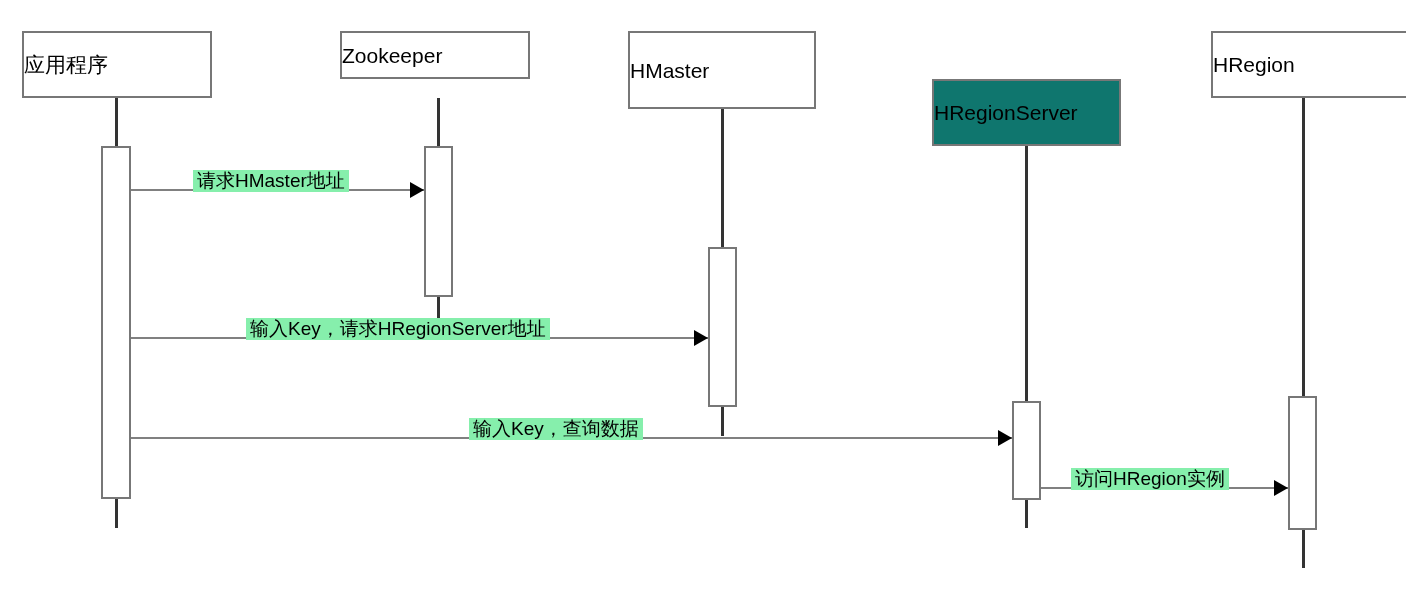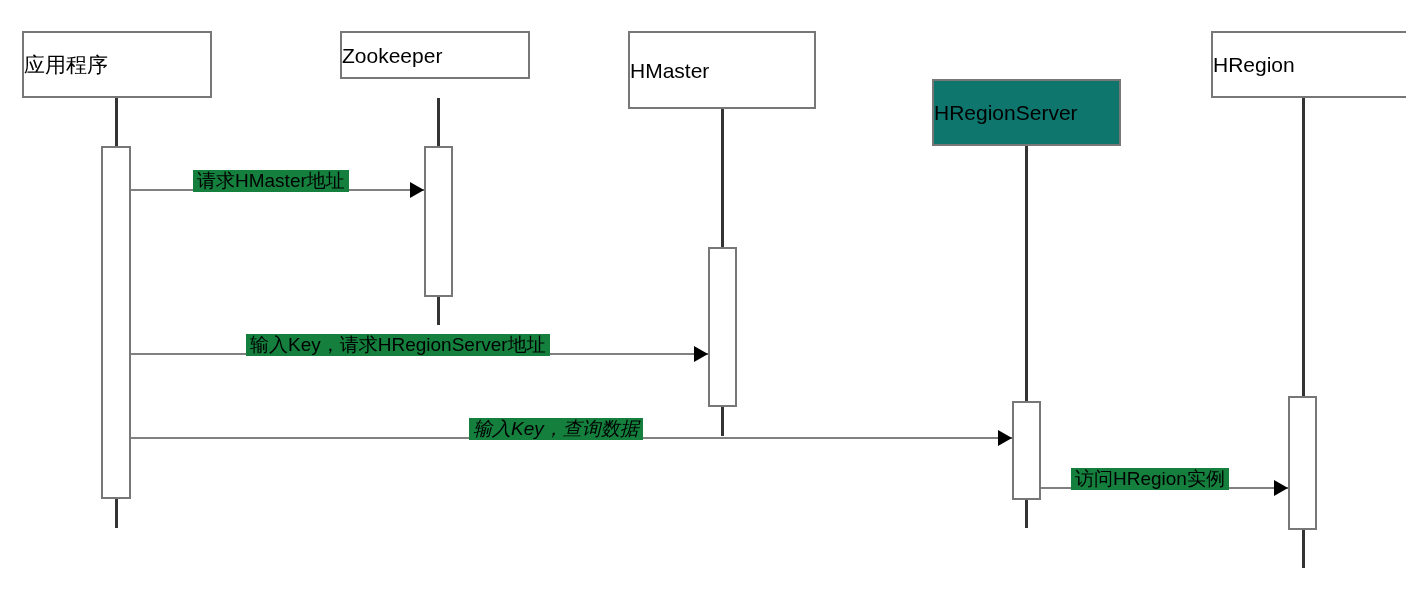--- a/index.html
+++ b/index.html
@@ -61,21 +61,21 @@
     height: 0;
     border-top: 8px solid transparent;
     border-bottom: 8px solid transparent;
     border-left: 14px solid #000000;
   }
   .message-label {
     position: absolute;
     top: -2px;
     font-size: 19px;
     color: #000000;
-    background: #15803d;
+    background: #86efac;
     padding: 0 4px;
     white-space: nowrap;
     line-height: 22px;
     transform: translateY(-8px);
   }
 </style>
 </head>
 <body>
 
 <div id="diagram-canvas">
@@ -107,26 +107,26 @@
       <span class="participant-label" style="color: rgb(0, 0, 0);">HRegionServer</span>
     </div>
     <div class="participant-box" style="left: 1211px; top: 31px; width: 220px; height: 67px; border-color: rgb(119, 119, 119); background: rgb(255, 255, 255);">
       <span class="participant-label" style="color: rgb(0, 0, 0);">HRegion</span>
     </div>
     <div class="message" style="left: 131px; top: 180px; width: 293px;">
       <div class="message-line" style="width: 293px; background: rgb(128, 128, 128);"></div>
       <div class="message-head" style="left: 279px; border-left-color: rgb(0, 0, 0);"></div>
       <span class="message-label" style="left: 62px; color: rgb(0, 0, 0);">请求HMaster地址</span>
     </div>
-    <div class="message" style="left: 131px; top: 344px; width: 467px;">
+    <div class="message" style="left: 131px; top: 328px; width: 467px;">
       <div class="message-line" style="width: 577px; background: rgb(128, 128, 128);"></div>
       <div class="message-head" style="left: 563px; border-left-color: rgb(0, 0, 0);"></div>
       <span class="message-label" style="left: 115px; color: rgb(0, 0, 0);">输入Key，请求HRegionServer地址</span>
     </div>
-    <div class="message" style="left: 131px; top: 428px; width: 881px; font-style: italic;">
+    <div class="message" style="left: 131px; top: 428px; width: 881px;">
       <div class="message-line" style="width: 881px; background: rgb(128, 128, 128);"></div>
       <div class="message-head" style="left: 867px; border-left-color: rgb(0, 0, 0);"></div>
       <span class="message-label" style="left: 338px; color: rgb(0, 0, 0);">输入Key，查询数据</span>
     </div>
     <div class="message" style="left: 1041px; top: 478px; width: 217px;">
       <div class="message-line" style="width: 247px; background: rgb(128, 128, 128);"></div>
       <div class="message-head" style="left: 233px; border-left-color: rgb(0, 0, 0);"></div>
       <span class="message-label" style="left: 30px; color: rgb(0, 0, 0);">访问HRegion实例</span>
     </div>
   </div>

